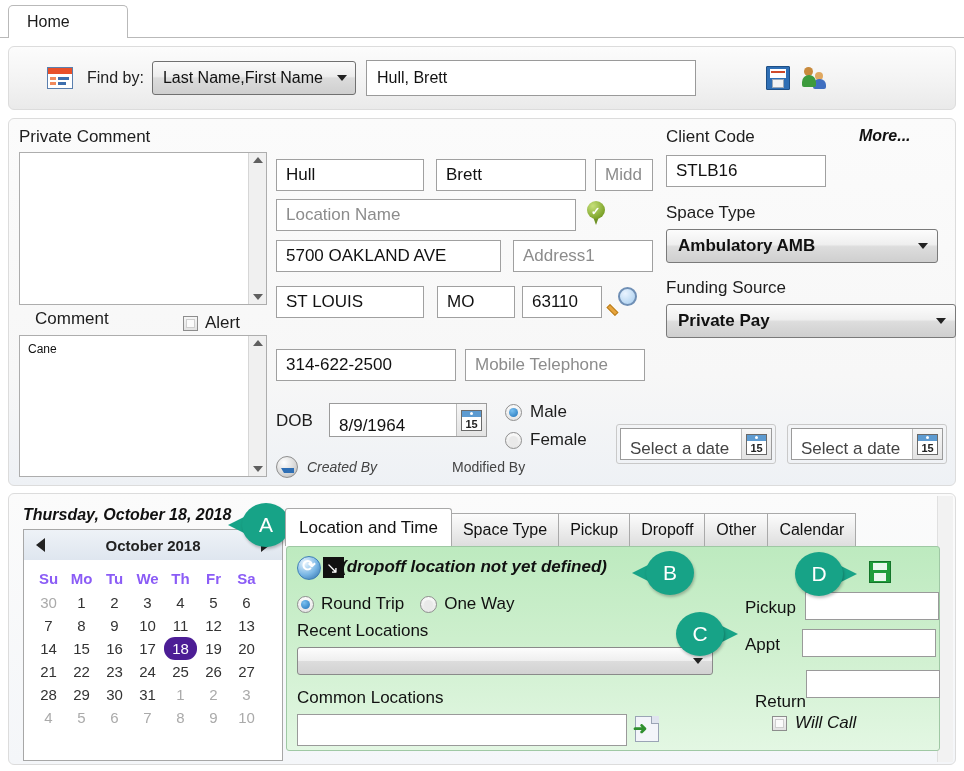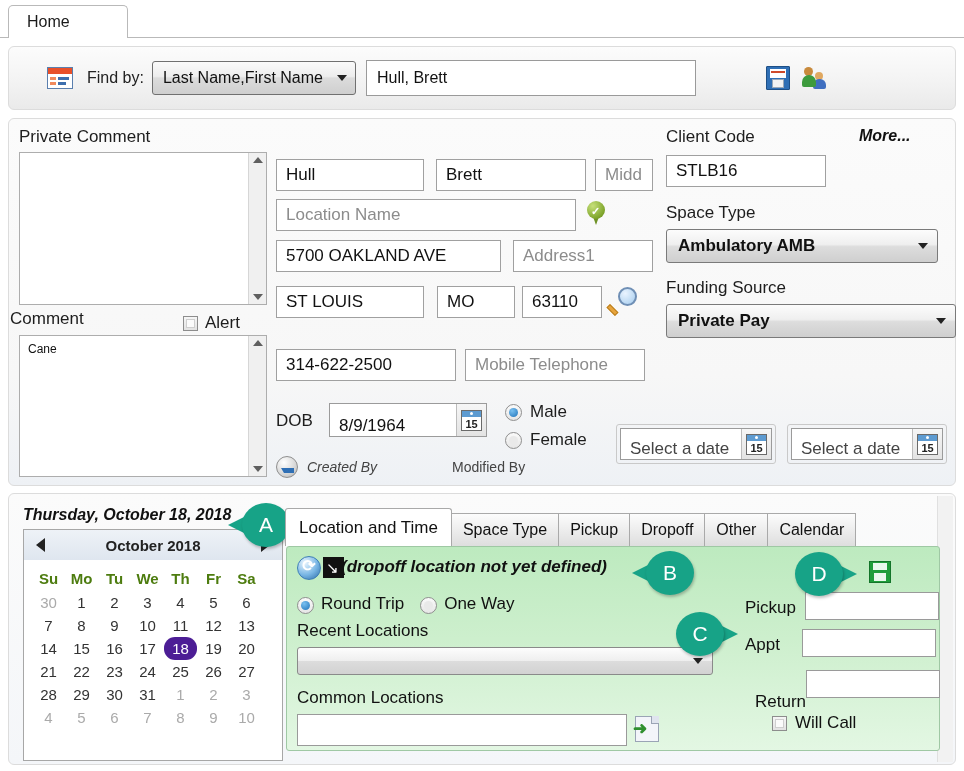--- a/index.html
+++ b/index.html
@@ -174,21 +174,21 @@
     height: 30px; background: linear-gradient(to bottom, #eef2f7, #dfe6ef);
     display: flex; align-items: center; justify-content: space-between; padding: 0 12px;
     font-weight: bold; font-size: 15px; color: #222;
   }
   .arrL { width:0;height:0;border-top:7px solid transparent;border-bottom:7px solid transparent;border-right:9px solid #222; }
   .arrR { width:0;height:0;border-top:7px solid transparent;border-bottom:7px solid transparent;border-left:9px solid #222; }
   .calgrid { padding: 5px 8px 0 8px; }
   .calrow { display: flex; }
   .calcell { width: 33px; height: 23px; display: flex; align-items: center; justify-content: center;
              font-size: 15px; color: #333; }
-  .calcell.dow { font-weight: bold; color: #4d7c0f; height: 26px; }
+  .calcell.dow { font-weight: bold; color: #8b5cf6; height: 26px; }
   .calcell.muted { color: #aaaaaa; }
   .calcell.sel { background: #4c1d95; color: #ffffff; border-radius: 11px; }
 
   
   .tabrow { position: absolute; left: 285px; top: 508px; height: 38px; display: flex; align-items: flex-end; z-index: 5; }
   .ftab {
     height: 33px; border: 1px solid #a9a9a9; border-bottom: none;
     background: linear-gradient(to bottom, #fcfcfc, #eaeaea 60%, #dedede);
     display: flex; align-items: center; padding: 0 11px;
     font-size: 16px; color: #111; margin-right: -1px;
@@ -312,21 +312,21 @@
 
     <div class="lbl" style="position:absolute;left:10px;top:8px;">Private Comment</div>
     <div class="ta-wrap" style="left:10px;top:33px;width:248px;height:153px;">
       <div class="ta-text"></div>
       <div class="ta-scroll">
         <span class="arr-up"></span>
         <span class="arr-dn"></span>
       </div>
     </div>
 
-    <div class="lbl" style="position:absolute;left:1px;top:190px;">Comment</div>
+    <div class="lbl" style="position:absolute;left:26px;top:190px;">Comment</div>
     <div style="position:absolute;left:174px;top:194px;display:flex;align-items:center;gap:7px;">
       <span class="chk"></span>
       <span class="lbl">Alert</span>
     </div>
     <div class="ta-wrap" style="left:10px;top:216px;width:248px;height:142px;">
       <div class="ta-text">Cane</div>
       <div class="ta-scroll">
         <span class="arr-up"></span>
         <span class="arr-dn"></span>
       </div>
@@ -556,21 +556,21 @@
 
   <div class="greenpanel">
     <div class="refresh">
         <span class="glyph">⟳</span>
       </div>
     <div class="arrowsq">
         <span class="a">↘</span>
       </div>
     <div class="gp-title">(dropoff location not yet defined)</div>
 
-    <div style="position:absolute;left:10px;top:47px;display:flex;align-items:flex-end;gap:7px;">
+    <div style="position:absolute;left:10px;top:47px;display:flex;align-items:center;gap:7px;">
       <span class="radio on"></span>
       <span class="gp-label" style="position:static;">Round Trip</span>
       <span class="radio off" style="margin-left:9px;"></span>
       <span class="gp-label" style="position:static;">One Way</span>
     </div>
 
     <div class="gp-label" style="left:10px;top:74px;">Recent Locations</div>
     <div class="gp-combo" style="left:10px;top:100px;width:416px;height:28px;">
       <span style="position:absolute;left:9px;"></span>
       <span class="caret"></span>
@@ -602,21 +602,21 @@
       <span style="padding-left:7px;display:block;line-height:26px;font-size:15px;"></span>
     </div>
 
     <div class="gp-label" style="left:456px;top:145px;margin-left:12px;">Return</div>
     <div class="gp-input" style="left:519px;top:123px;width:134px;height:28px;">
       <span style="padding-left:7px;display:block;line-height:26px;font-size:15px;"></span>
     </div>
 
     <div style="position:absolute;left:485px;top:166px;display:flex;align-items:center;gap:8px;">
       <span class="chk"></span>
-      <span class="gp-label" style="position:static;">Will Call</span>
+      <span class="gp-label" style="position:static;font-style:italic;">Will Call</span>
     </div>
   </div>
 
   <div class="callout" style="left:228px;top:503px;">
     <span class="tipL"></span>
       <span class="bulb"></span>
     <span class="ltr">A</span>
   </div>
   <div class="callout" style="left:632px;top:551px;">
     <span class="tipL"></span>

